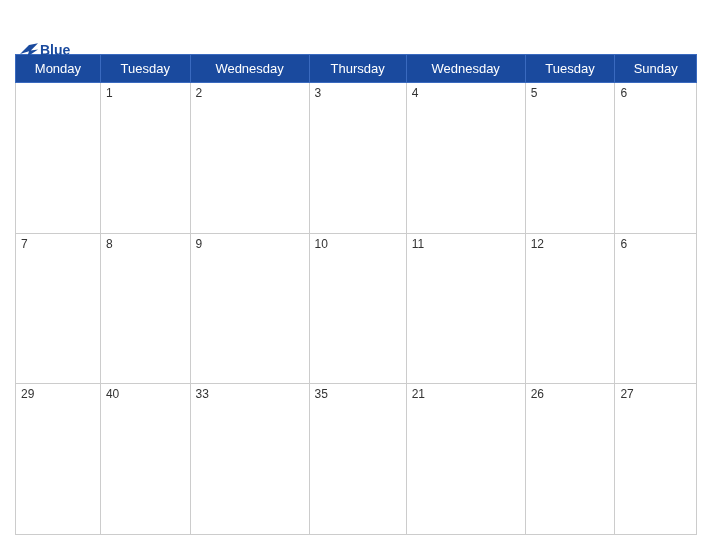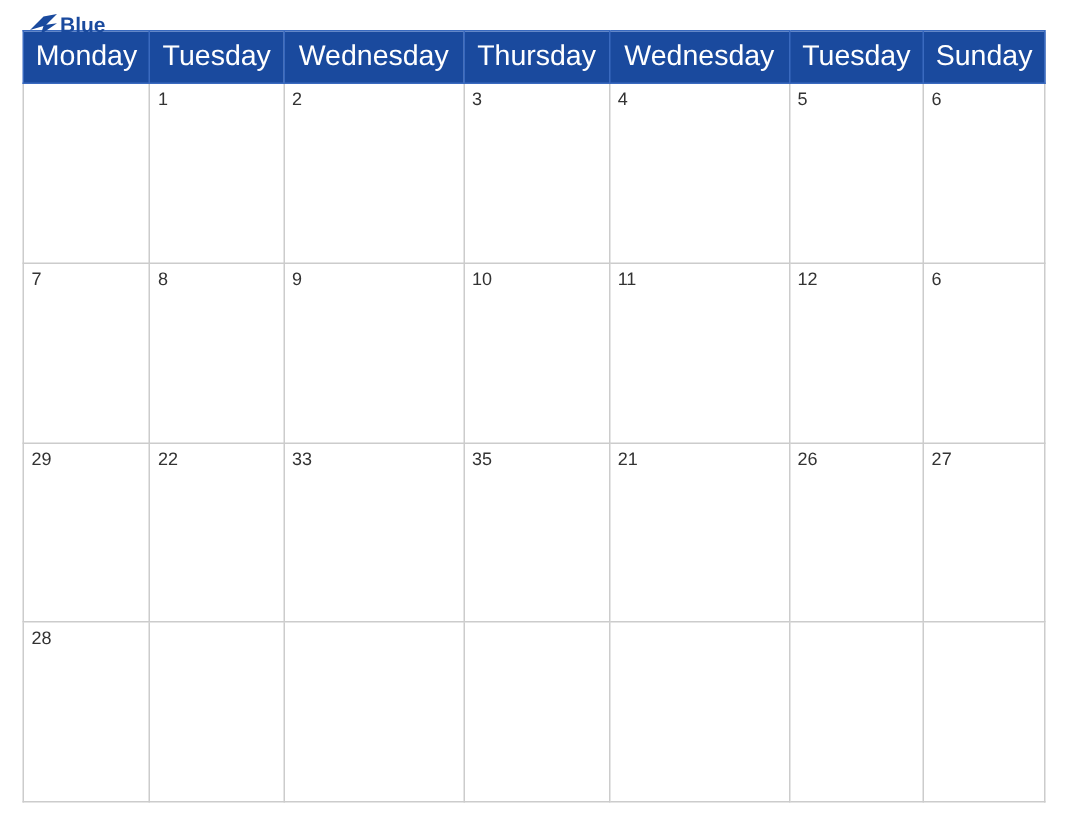--- a/index.html
+++ b/index.html
@@ -18,20 +18,21 @@
       background: #fff;
       display: flex;
       flex-direction: column;
     }
     .header {
       display: flex;
       align-items: center;
       justify-content: center;
       padding: 10px 36px;
       position: relative;
+      margin-top: 34px;
     }
     .logo {
       position: absolute;
       left: 20px;
       top: 8px;
       display: flex;
       flex-direction: column;
       align-items: center;
     }
     .logo-general {
@@ -71,21 +72,21 @@
     }
     .cal-table {
       width: 100%;
       height: 100%;
       border-collapse: collapse;
     }
     .cal-table thead tr th {
       background-color: #1a4a9e;
       color: #fff;
       text-align: center;
-      font-size: 19px;
+      font-size: 13px;
       padding: 6px 4px;
       border: 1px solid #3a6abf;
       font-weight: normal;
     }
     .cal-table tbody tr td {
       border: 1px solid #ccc;
       vertical-align: top;
       padding: 3px 5px;
       font-size: 12px;
       color: #333;
@@ -144,32 +145,23 @@
             <td><span class="day-num">7</span></td>
             <td><span class="day-num">8</span></td>
             <td><span class="day-num">9</span></td>
             <td><span class="day-num">10</span></td>
             <td><span class="day-num">11</span></td>
             <td><span class="day-num">12</span></td>
             <td><span class="day-num">6</span></td>
           </tr>
           <tr class="week-row">
             <td><span class="day-num">29</span></td>
-            <td><span class="day-num">22</span></td>
+            <td><span class="day-num">40</span></td>
             <td><span class="day-num">33</span></td>
             <td><span class="day-num">35</span></td>
             <td><span class="day-num">21</span></td>
             <td><span class="day-num">26</span></td>
             <td><span class="day-num">27</span></td>
-          </tr>
-          <tr class="week-row">
-            <td><span class="day-num">28</span></td>
-            <td></td>
-            <td></td>
-            <td></td>
-            <td></td>
-            <td></td>
-            <td></td>
           </tr>
         </tbody>
     </table>
   </div>
 </div>
 
 </body></html>

